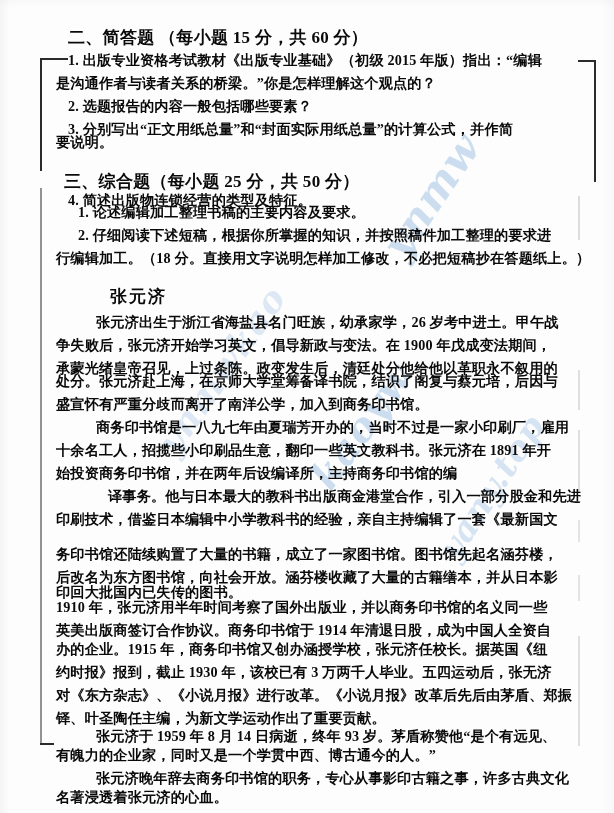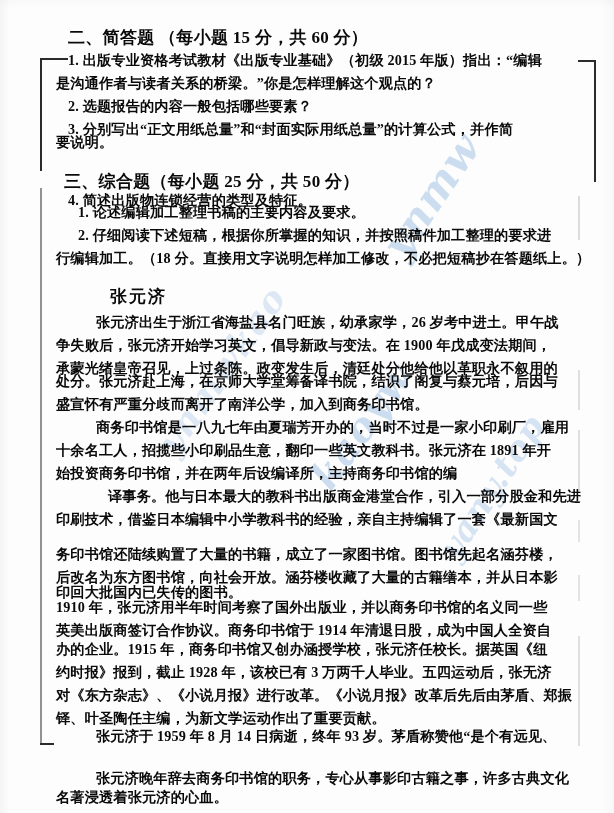--- a/index.html
+++ b/index.html
@@ -210,23 +210,24 @@
 
     <div class="line" style="left:108px; top:487px;">译事务。他与日本最大的教科书出版商金港堂合作，引入一部分股金和先进</div>
     <div class="line" style="left:56px; top:510px;">印刷技术，借鉴日本编辑中小学教科书的经验，亲自主持编辑了一套《最新国文</div>
     <div class="line" style="left:56px; top:545px;">务印书馆还陆续购置了大量的书籍，成立了一家图书馆。图书馆先起名涵芬楼，</div>
     <div class="line" style="left:56px; top:568px;">后改名为东方图书馆，向社会开放。涵芬楼收藏了大量的古籍缮本，并从日本影</div>
     <div class="line" style="left:56px; top:583px;">印回大批国内已失传的图书。</div>
 
     <div class="line" style="left:56px; top:598px;">1910 年，张元济用半年时间考察了国外出版业，并以商务印书馆的名义同一些</div>
     <div class="line" style="left:56px; top:621px;">英美出版商签订合作协议。商务印书馆于 1914 年清退日股，成为中国人全资自</div>
     <div class="line" style="left:56px; top:640px;">办的企业。1915 年，商务印书馆又创办涵授学校，张元济任校长。据英国《纽</div>
-    <div class="line" style="left:56px; top:663px;">约时报》报到，截止 1928 年，该校已有 3 万两千人毕业。五四运动后，张无济</div>
+    <div class="line" style="left:56px; top:663px;">约时报》报到，截止 1930 年，该校已有 3 万两千人毕业。五四运动后，张无济</div>
     <div class="line" style="left:56px; top:686px;">对《东方杂志》、《小说月报》进行改革。《小说月报》改革后先后由茅盾、郑振</div>
     <div class="line" style="left:56px; top:709px;">铎、叶圣陶任主编，为新文学运动作出了重要贡献。</div>
 
     <div class="line" style="left:96px; top:727px;">张元济于 1959 年 8 月 14 日病逝，终年 93 岁。茅盾称赞他“是个有远见、</div>
+    <div class="line" style="left:56px; top:746px;">有魄力的企业家，同时又是一个学贯中西、博古通今的人。”</div>
 
     <div class="line" style="left:96px; top:769px;">张元济晚年辞去商务印书馆的职务，专心从事影印古籍之事，许多古典文化</div>
     <div class="line" style="left:56px; top:788px;">名著浸透着张元济的心血。</div>
 
   </div>
 </div>
 
 </body></html>

